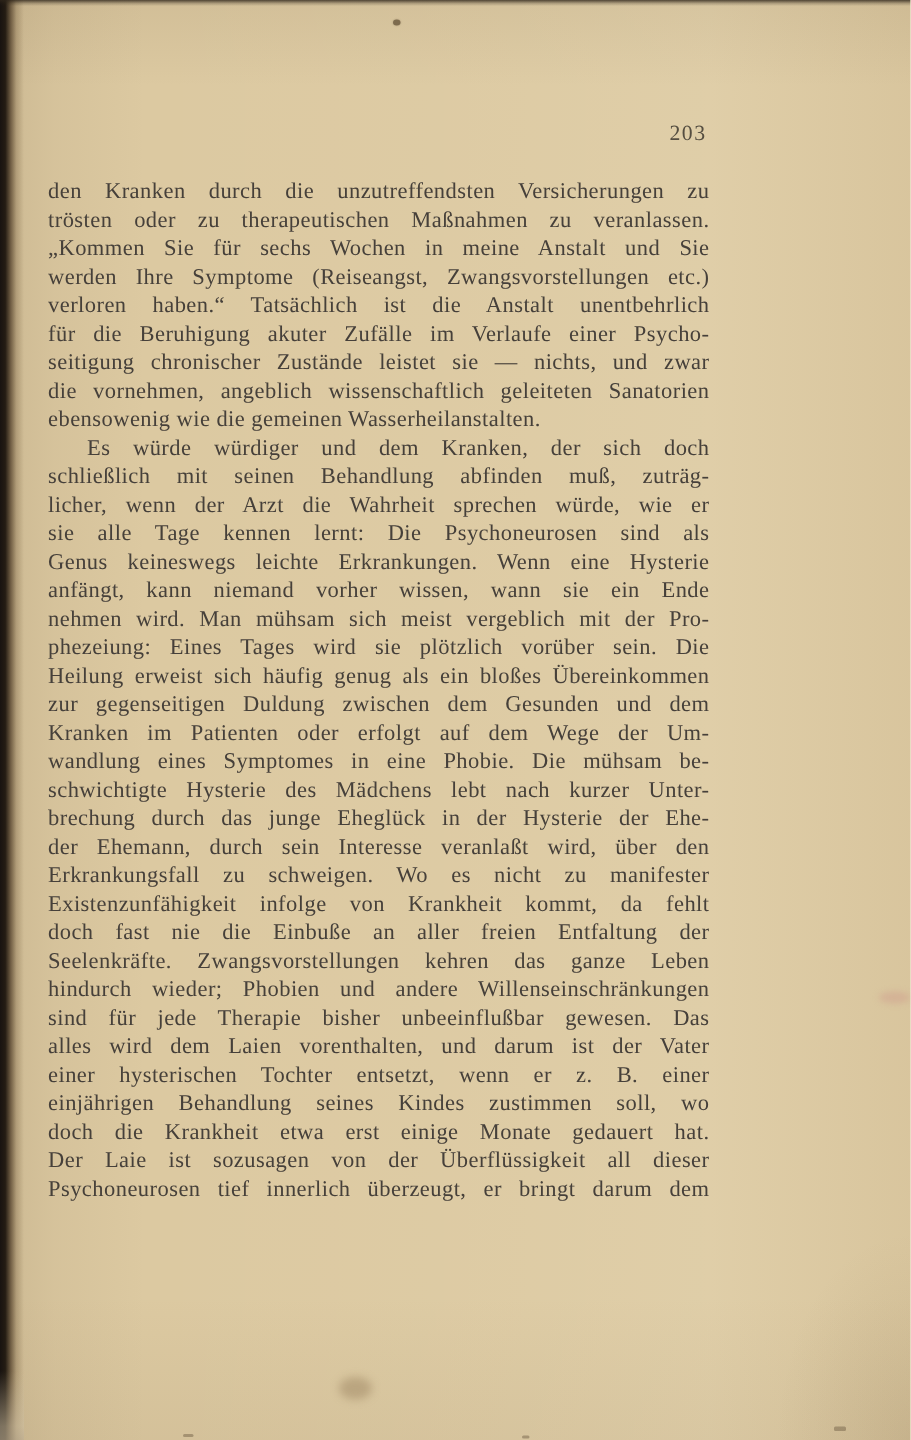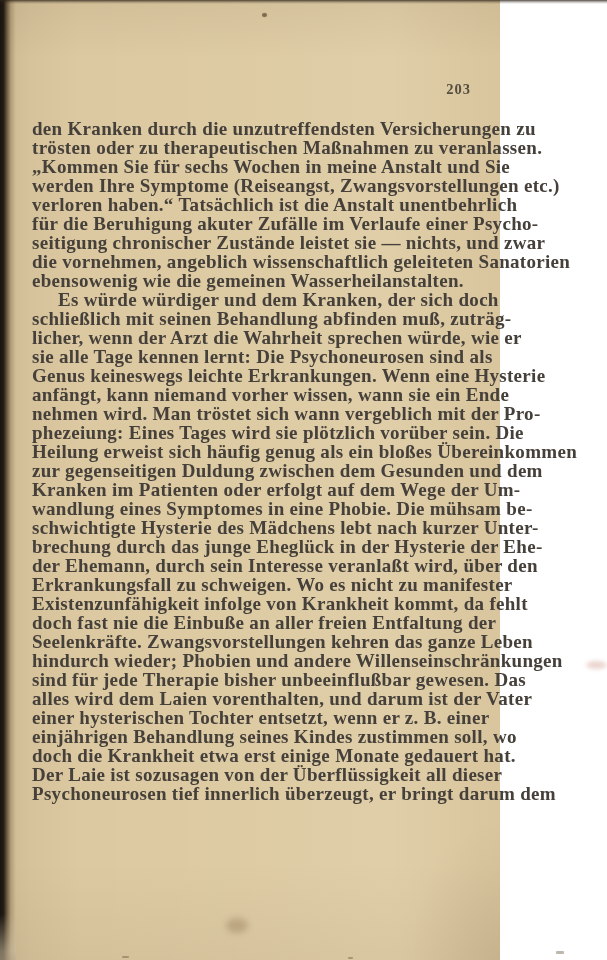--- a/index.html
+++ b/index.html
@@ -6,39 +6,38 @@
     margin: 0;
     padding: 0;
     width: 607px;
     height: 960px;
     overflow: hidden;
     font-family: "Liberation Serif", "DejaVu Serif", serif;
   }
 
   .scan {
     position: relative;
-    width: 500px;
+    width: 607px;
     height: 960px;
     background-color: var(--paper, #dcc9a1);
     
     background-image:
       linear-gradient(90deg,
         rgba(110,88,58,0.14) 0%,
         rgba(110,88,58,0.06) 6%,
         rgba(110,88,58,0.00) 16%,
         rgba(255,250,230,0.05) 55%,
         rgba(255,250,230,0.10) 78%,
         rgba(150,125,90,0.05) 100%),
       linear-gradient(180deg,
         rgba(120,98,66,0.10) 0%,
         rgba(120,98,66,0.00) 6%,
         rgba(120,98,66,0.00) 90%,
         rgba(120,98,66,0.08) 100%);
     color: var(--ink, #46403a);
-    font-weight: bold;
   }
 
   
   .edge-left {
     position: absolute;
     left: 0; top: 0;
     width: 16px; height: 960px;
     background: linear-gradient(90deg,
       #181310 0%,
       #241c13 22%,
@@ -126,21 +125,21 @@
   .text-block {
     position: absolute;
     left: 32px;
     top: 119px;
     width: 441px;
   }
 
   .line {
     height: 19px;
     line-height: 19px;
-    font-size: 19px;
+    font-size: 15px;
     letter-spacing: 0.3px;
     white-space: nowrap;
     text-align: justify;
     text-align-last: justify;
     overflow: visible;
   }
   .line.noj {
     text-align: left;
     text-align-last: left;
   }
@@ -178,21 +177,21 @@
       <div class="line">für die Beruhigung akuter Zufälle im Verlaufe einer Psycho-</div>
       <div class="line">seitigung chronischer Zustände leistet sie — nichts, und zwar</div>
       <div class="line">die vornehmen, angeblich wissenschaftlich geleiteten Sanatorien</div>
       <div class="line noj">ebensowenig wie die gemeinen Wasserheilanstalten.</div>
       <div class="line indent">Es würde würdiger und dem Kranken, der sich doch</div>
       <div class="line">schließlich mit seinen Behandlung abfinden muß, zuträg-</div>
       <div class="line">licher, wenn der Arzt die Wahrheit sprechen würde, wie er</div>
       <div class="line">sie alle Tage kennen lernt: Die Psychoneurosen sind als</div>
       <div class="line">Genus keineswegs leichte Erkrankungen. Wenn eine Hysterie</div>
       <div class="line">anfängt, kann niemand vorher wissen, wann sie ein Ende</div>
-      <div class="line">nehmen wird. Man tröstet sich wann vergeblich mit der Pro-</div>
+      <div class="line">nehmen wird. Man mühsam sich meist vergeblich mit der Pro-</div>
       <div class="line">phezeiung: Eines Tages wird sie plötzlich vorüber sein. Die</div>
       <div class="line">Heilung erweist sich häufig genug als ein bloßes Übereinkommen</div>
       <div class="line">zur gegenseitigen Duldung zwischen dem Gesunden und dem</div>
       <div class="line">Kranken im Patienten oder erfolgt auf dem Wege der Um-</div>
       <div class="line">wandlung eines Symptomes in eine Phobie. Die mühsam be-</div>
       <div class="line">schwichtigte Hysterie des Mädchens lebt nach kurzer Unter-</div>
       <div class="line">brechung durch das junge Eheglück in der Hysterie der Ehe-</div>
       <div class="line">der Ehemann, durch sein Interesse veranlaßt wird, über den</div>
       <div class="line">Erkrankungsfall zu schweigen. Wo es nicht zu manifester</div>
       <div class="line">Existenzunfähigkeit infolge von Krankheit kommt, da fehlt</div>

